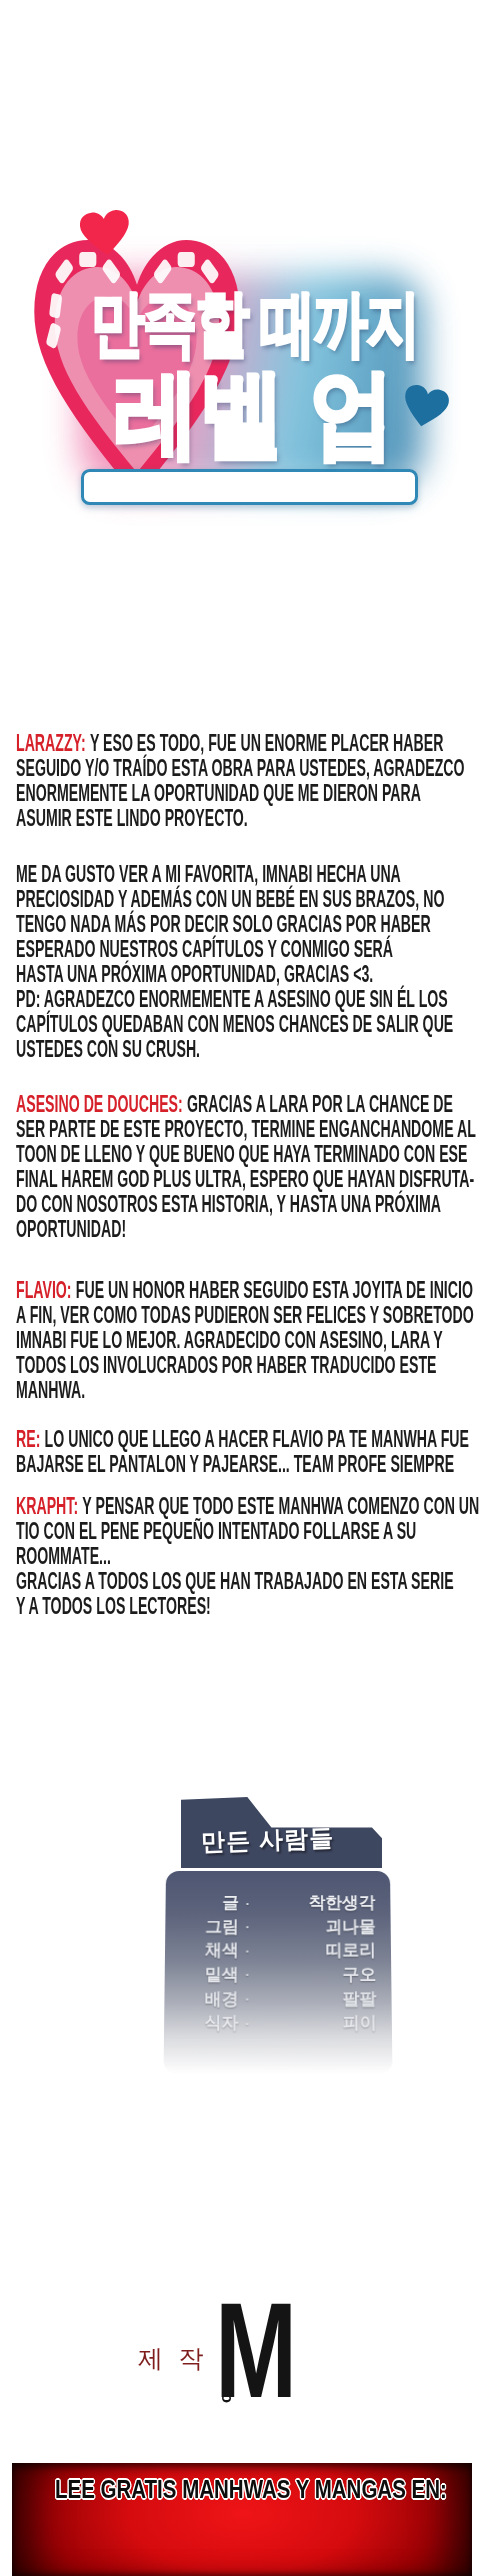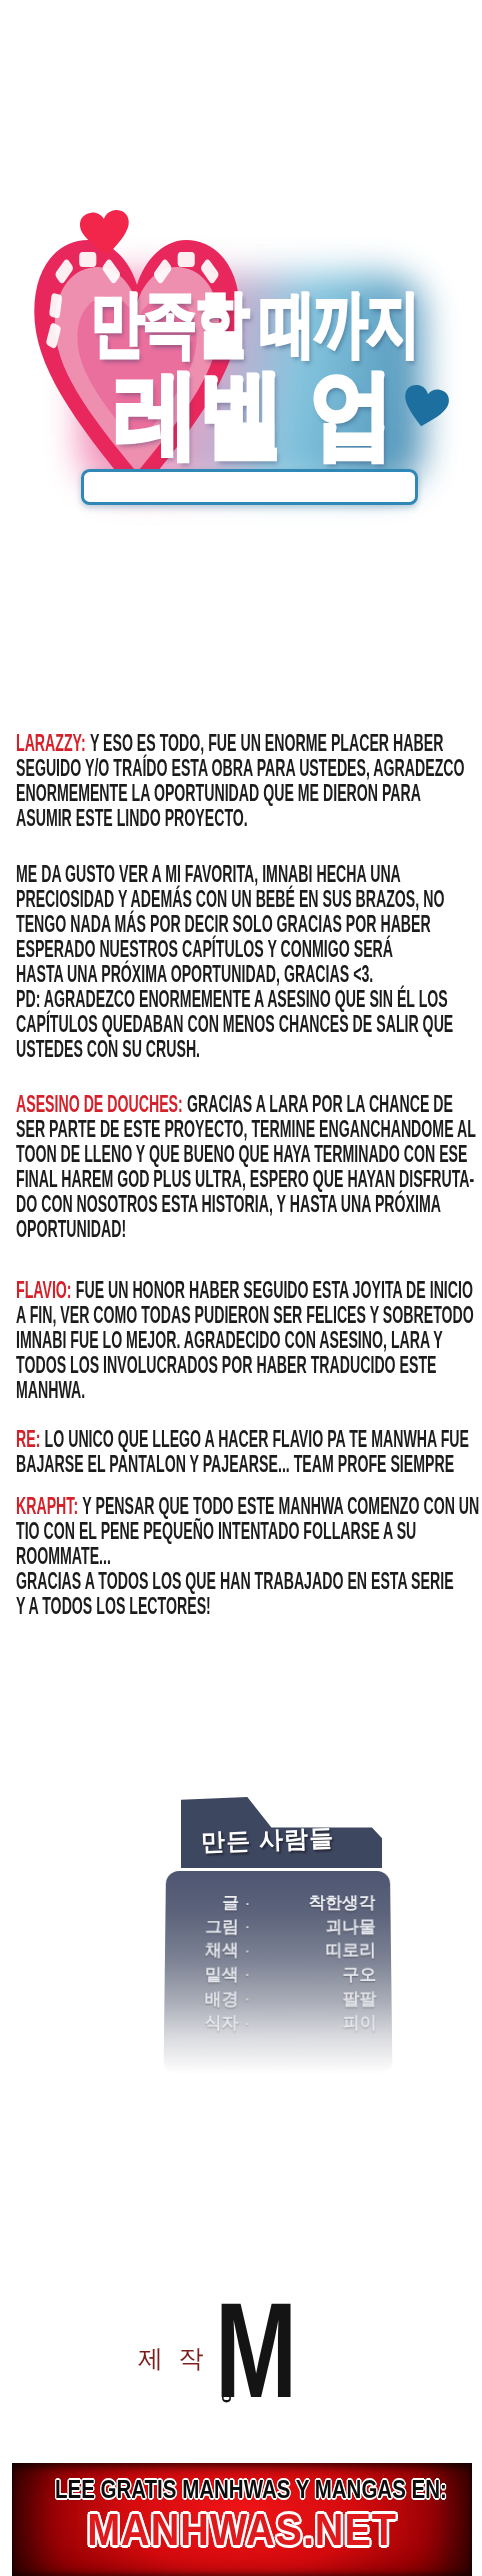--- a/index.html
+++ b/index.html
@@ -228,17 +228,16 @@
   </section>
 
   <section>
     <div class="jeja">제 작</div>
     <div class="studio-vert"><span>stud</span><span class="accent">i</span><span>o</span></div>
     <div class="bigM">M</div>
   </section>
 
   <section class="footer">
     <span class="f1">LEE GRATIS MANHWAS Y MANGAS EN:</span>
-    <div class="f2-wrap"><span class="f2">MANHWAS.NET</span></div>
   </section>
 
 </div>
 
 
 </body></html>

